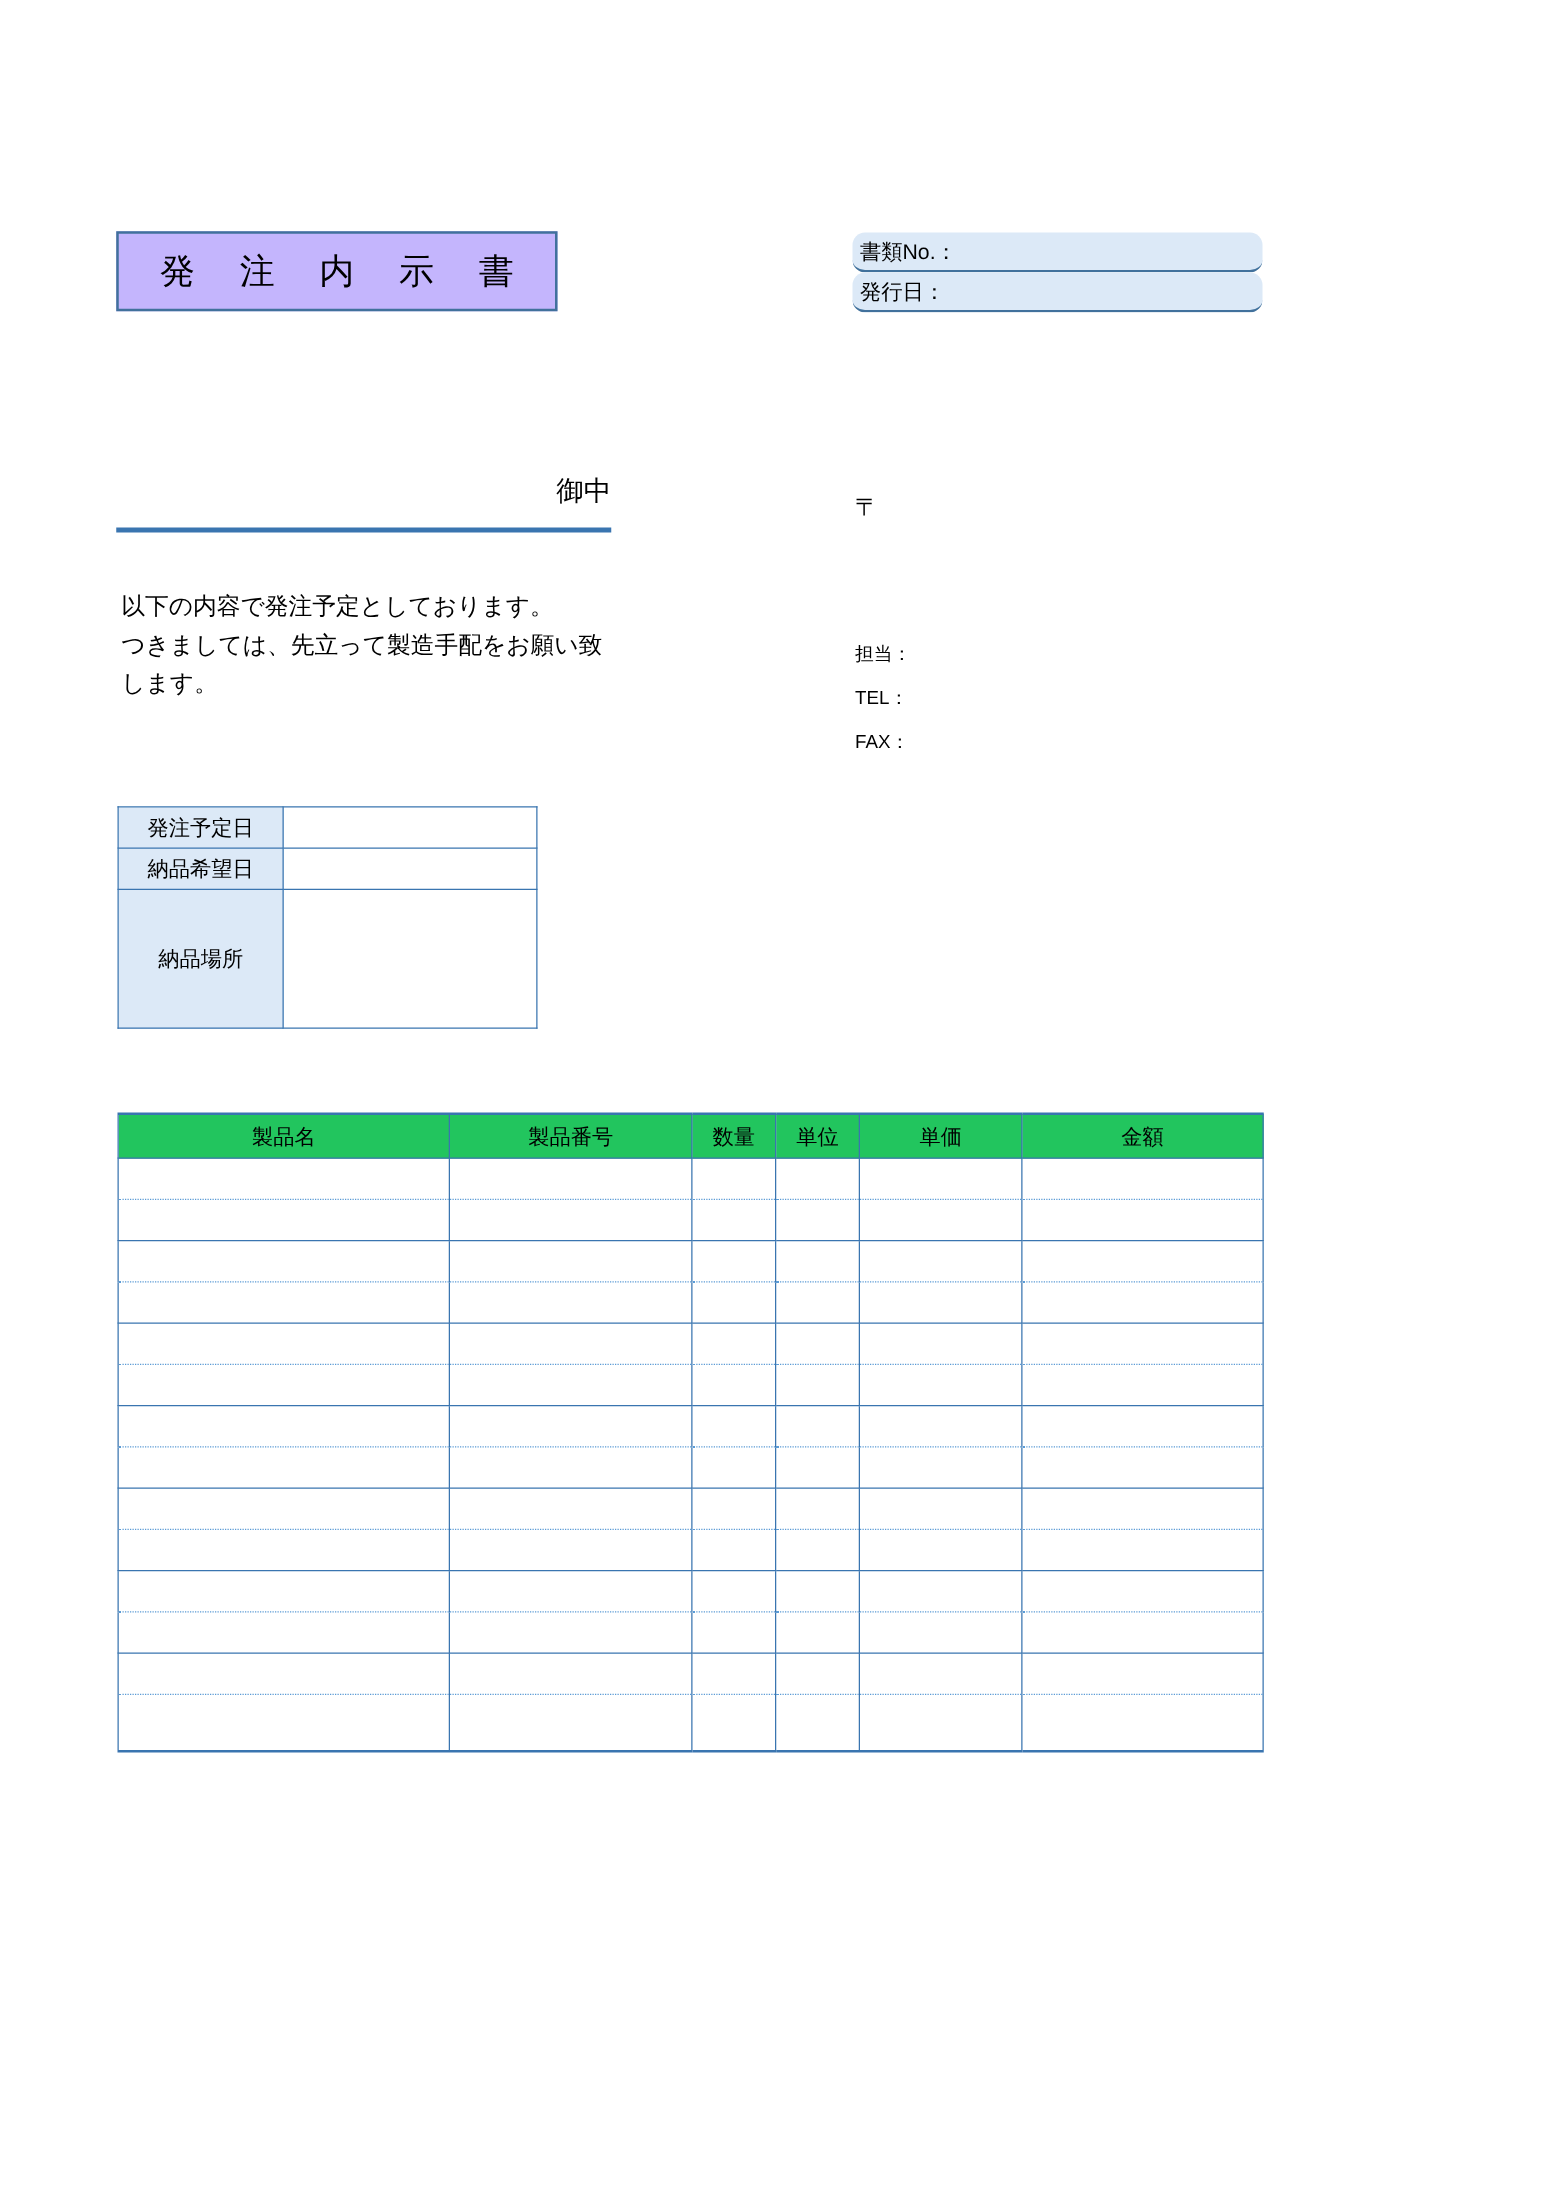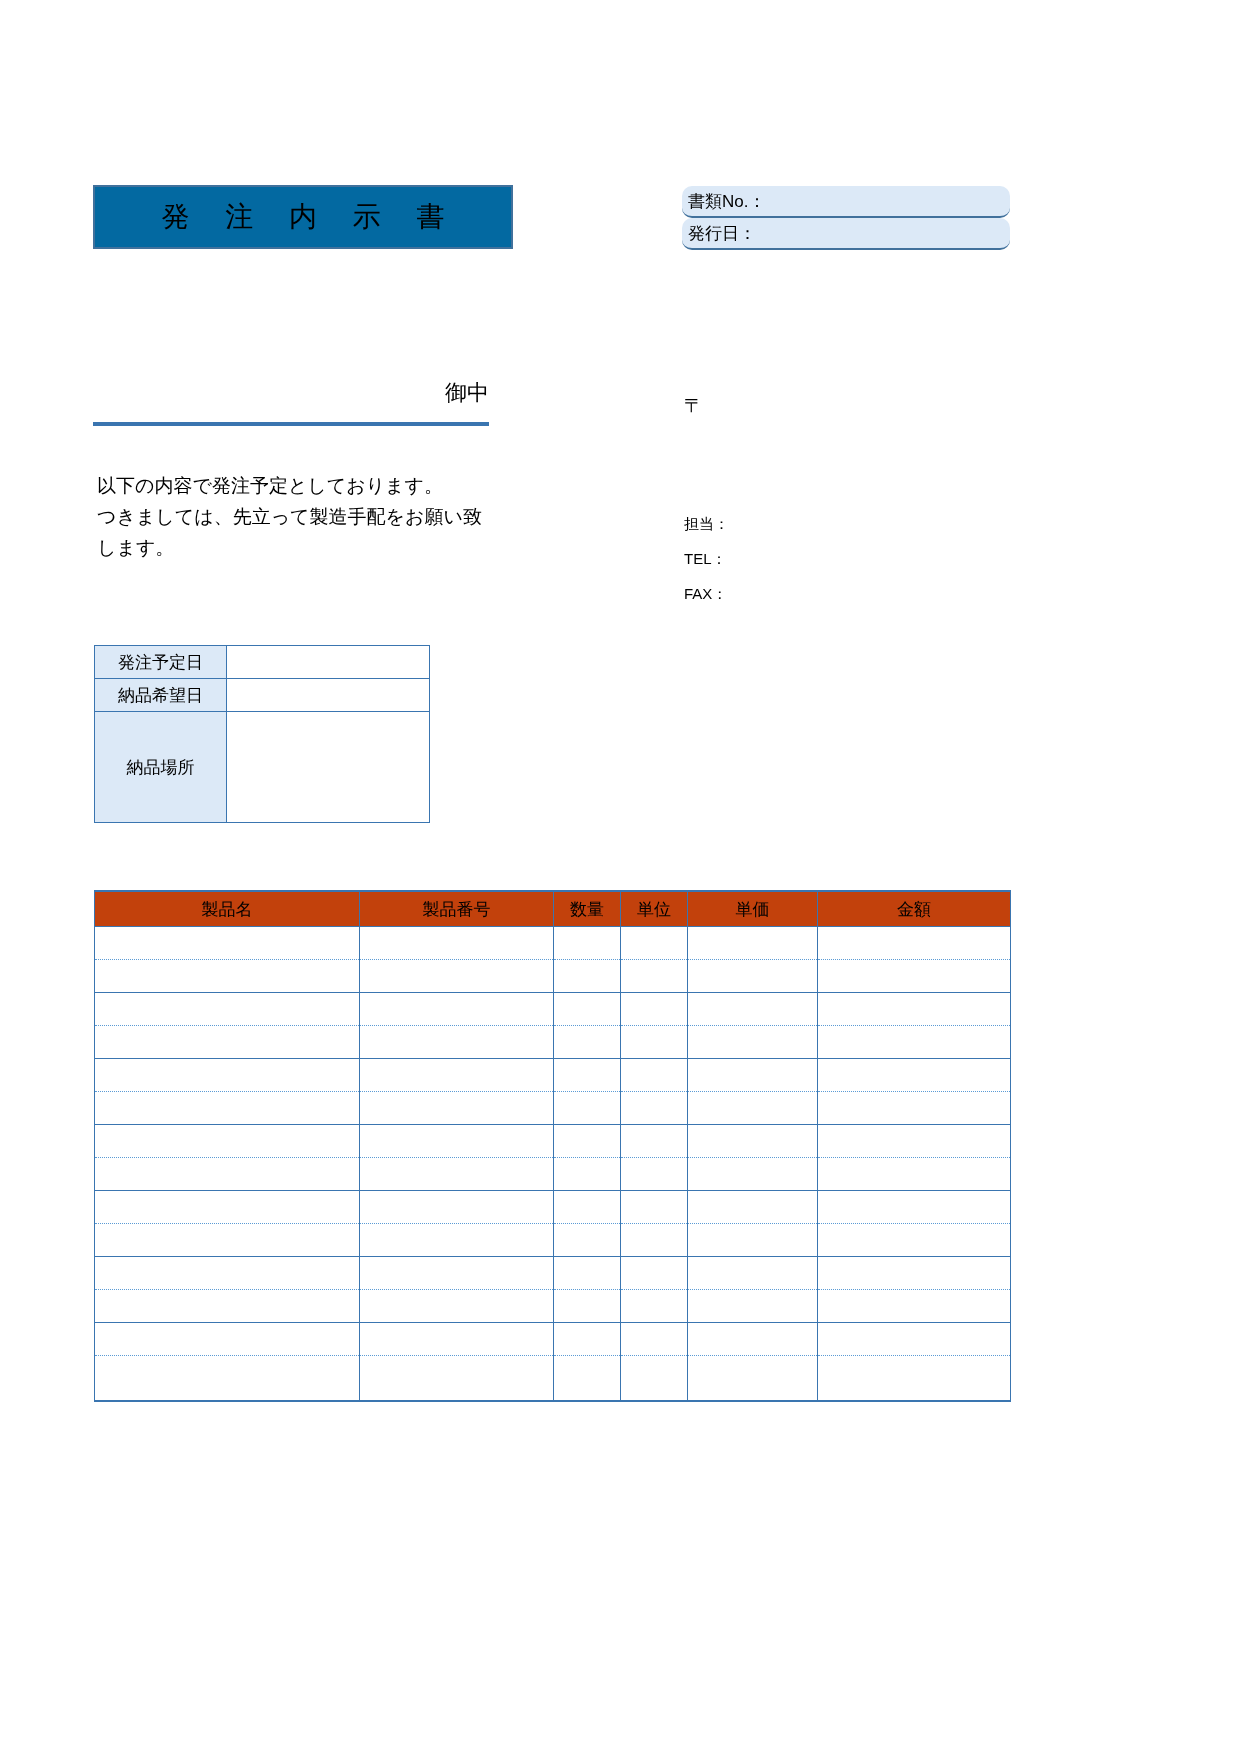--- a/index.html
+++ b/index.html
@@ -17,23 +17,23 @@
     height: 1755px;
     background: #ffffff;
     overflow: hidden;
   }
 
   
   .title-box {
     position: absolute;
     left: 93px;
     top: 185px;
-    width: 420px;
+    width: 353px;
     height: 64px;
-    background: #0369a1;
+    background: #c4b5fd;
     border: 2px solid #41719c;
     box-sizing: border-box;
     display: flex;
     align-items: center;
     justify-content: center;
   }
   .title-text {
     font-size: 28px;
     letter-spacing: 14px;
     text-indent: 14px;
@@ -147,21 +147,21 @@
   
   .products-table {
     position: absolute;
     left: 94px;
     top: 890px;
     width: 916px;
     border-collapse: collapse;
     table-layout: fixed;
   }
   .products-table th {
-    background: #c2410c;
+    background: #22c55e;
     border: 1px solid #3a75b0;
     font-size: 17px;
     font-weight: 400;
     height: 34px;
     padding: 0;
     text-align: center;
   }
   .products-table td {
     border-left: 1px solid #3a75b0;
     border-right: 1px solid #3a75b0;

